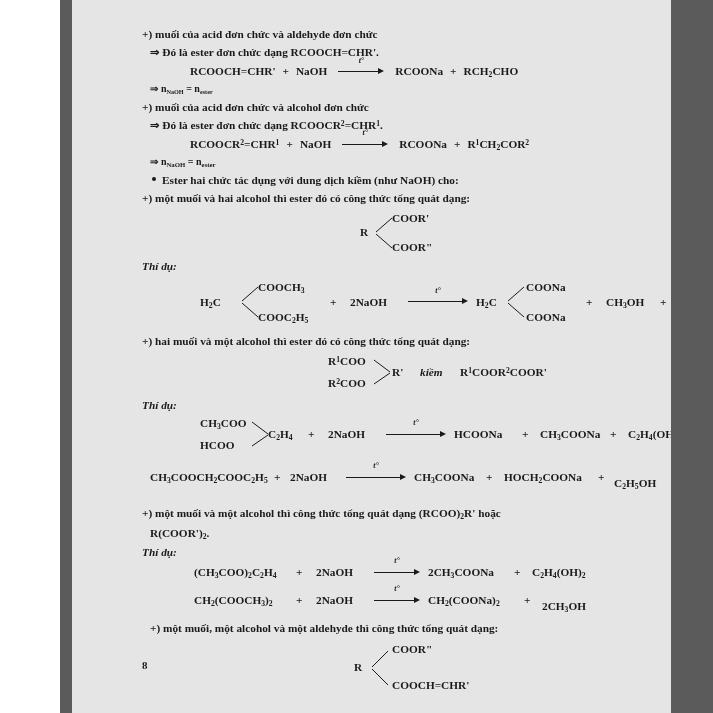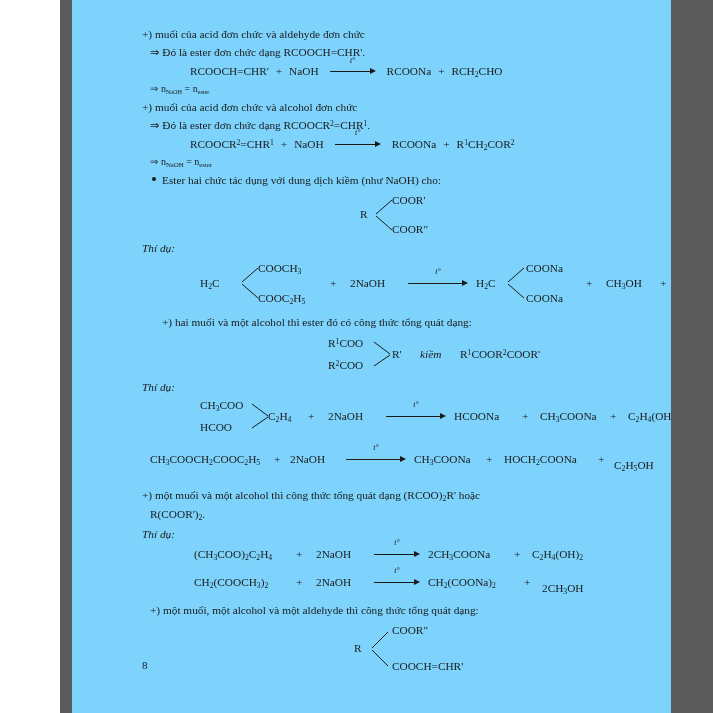--- a/index.html
+++ b/index.html
@@ -24,22 +24,23 @@
   .edge-bar.left { left: 60px; width: 12px; }
   .edge-bar.right { right: 0; width: 42px; }
   .edge-strip-left { position: absolute; top:0; bottom:0; left:0; width:60px; background:#ffffff; }
 
   .page {
     position: absolute;
     left: 72px;
     top: 0;
     right: 42px;
     bottom: 0;
-    background: #7dd3fc;
+    background: #e5e5e5;
     overflow: hidden;
+    font-weight: bold;
   }
   .content {
     position: absolute;
     left: 70px;
     right: 28px;
     top: 26px;
     font-size: 11.3px;
     line-height: 1.45;
     color: #1a1a1a;
   }
@@ -156,20 +157,21 @@
       <span>R<sup>1</sup>CH<sub>2</sub>COR<sup>2</sup></span>
     </div>
 
     <p class="line ind3" style="font-size:10px;">⇒ n<sub>NaOH</sub> = n<sub>ester</sub></p>
 
     <div class="line bullet-row">
       <span class="bullet-dot"></span>
       <span>Ester hai chức tác dụng với dung dịch kiềm (như NaOH) cho:</span>
     </div>
 
+    <p class="line">+) một muối và hai alcohol  thì ester đó có công thức tổng quát dạng:</p>
 
     <div style="position:relative;height:44px;margin-top:4px;">
       <svg width="200" height="44" style="position:absolute;left:218px;top:0;">
         <line x1="16" y1="22" x2="32" y2="8" stroke="#1a1a1a" stroke-width="1"></line>
         <line x1="16" y1="24" x2="32" y2="38" stroke="#1a1a1a" stroke-width="1"></line>
       </svg>
       <span style="position:absolute;left:218px;top:14px;">R</span>
       <span style="position:absolute;left:250px;top:0px;">COOR'</span>
       <span style="position:absolute;left:250px;top:29px;">COOR"</span>
     </div>
@@ -197,21 +199,21 @@
         <line x1="4" y1="26" x2="20" y2="40" stroke="#1a1a1a" stroke-width="1"></line>
       </svg>
       <span style="position:absolute;left:384px;top:2px;">COONa</span>
       <span style="position:absolute;left:384px;top:32px;">COONa</span>
       <span style="position:absolute;left:444px;top:17px;">+</span>
       <span style="position:absolute;left:464px;top:17px;">CH<sub>3</sub>OH</span>
       <span style="position:absolute;left:518px;top:17px;">+</span>
 
     </div>
 
-    <p class="line" style="margin-top:6px;margin-left:20px;">+) hai muối và một alcohol thì ester đó có công thức tổng quát dạng:</p>
+    <p class="line" style="margin-top:6px;">+) hai muối và một alcohol thì ester đó có công thức tổng quát dạng:</p>
 
     <div style="position:relative;height:42px;margin-top:4px;">
       <span style="position:absolute;left:186px;top:0px;">R<sup>1</sup>COO</span>
       <span style="position:absolute;left:186px;top:22px;">R<sup>2</sup>COO</span>
       <svg width="40" height="42" style="position:absolute;left:230px;top:0;">
         <line x1="2" y1="7" x2="18" y2="19" stroke="#1a1a1a" stroke-width="1"></line>
         <line x1="2" y1="31" x2="18" y2="20" stroke="#1a1a1a" stroke-width="1"></line>
       </svg>
       <span style="position:absolute;left:250px;top:11px;">R'</span>
       <span class="italic" style="position:absolute;left:278px;top:11px;">kiềm</span>

